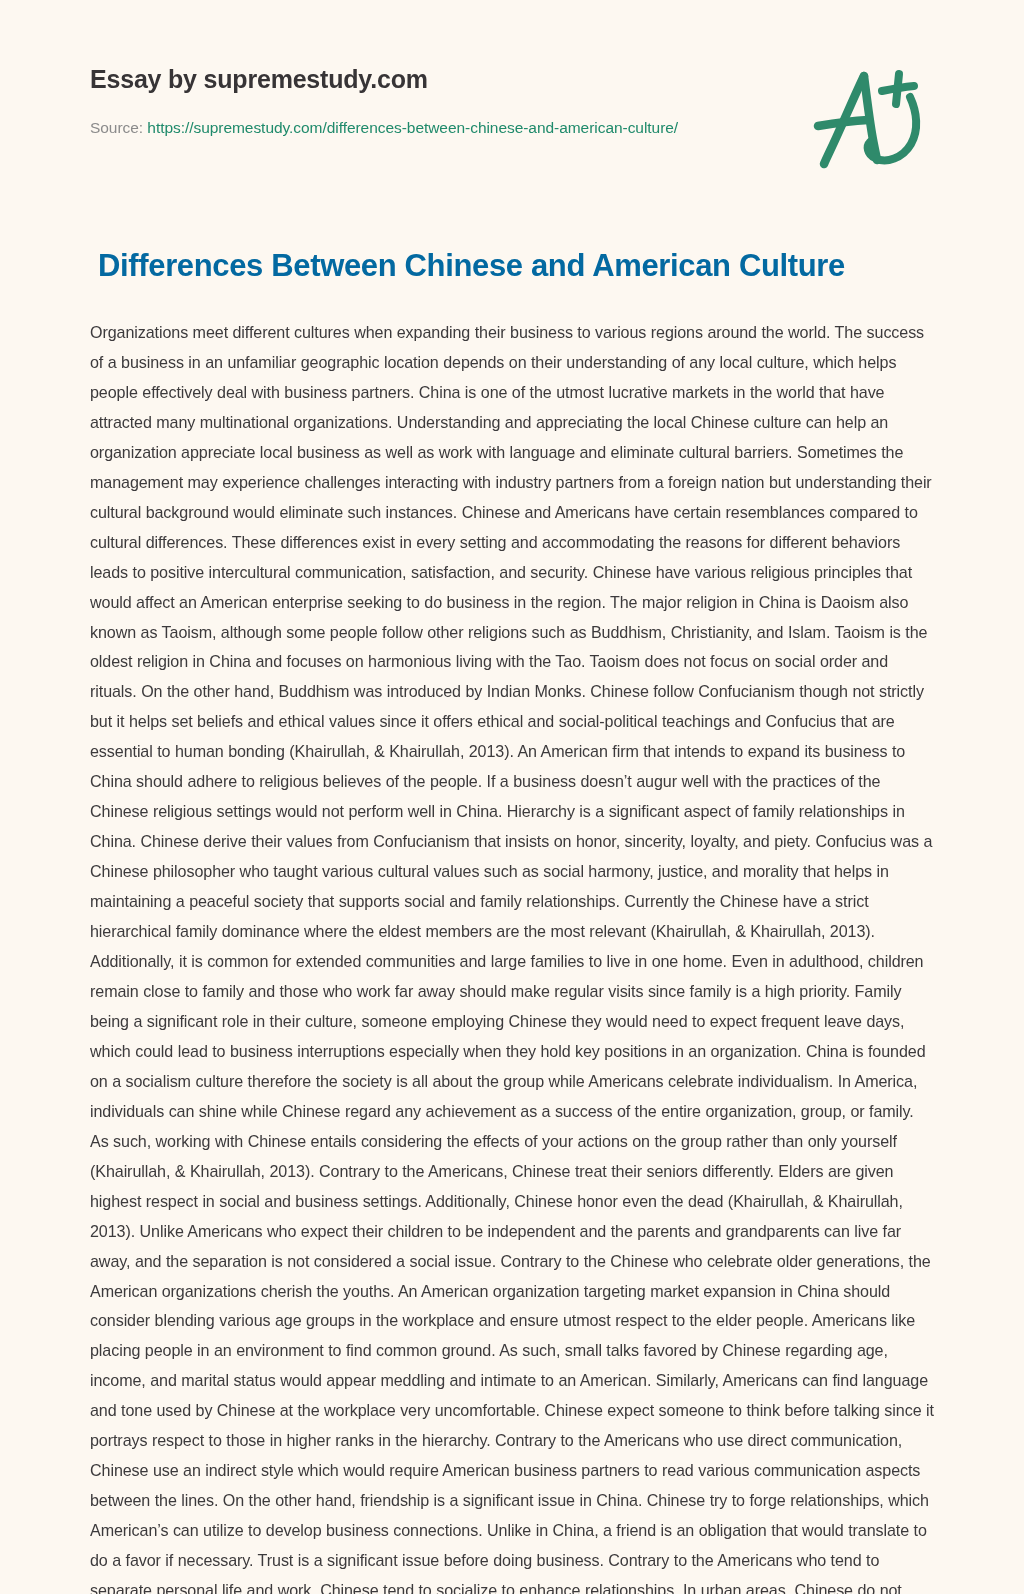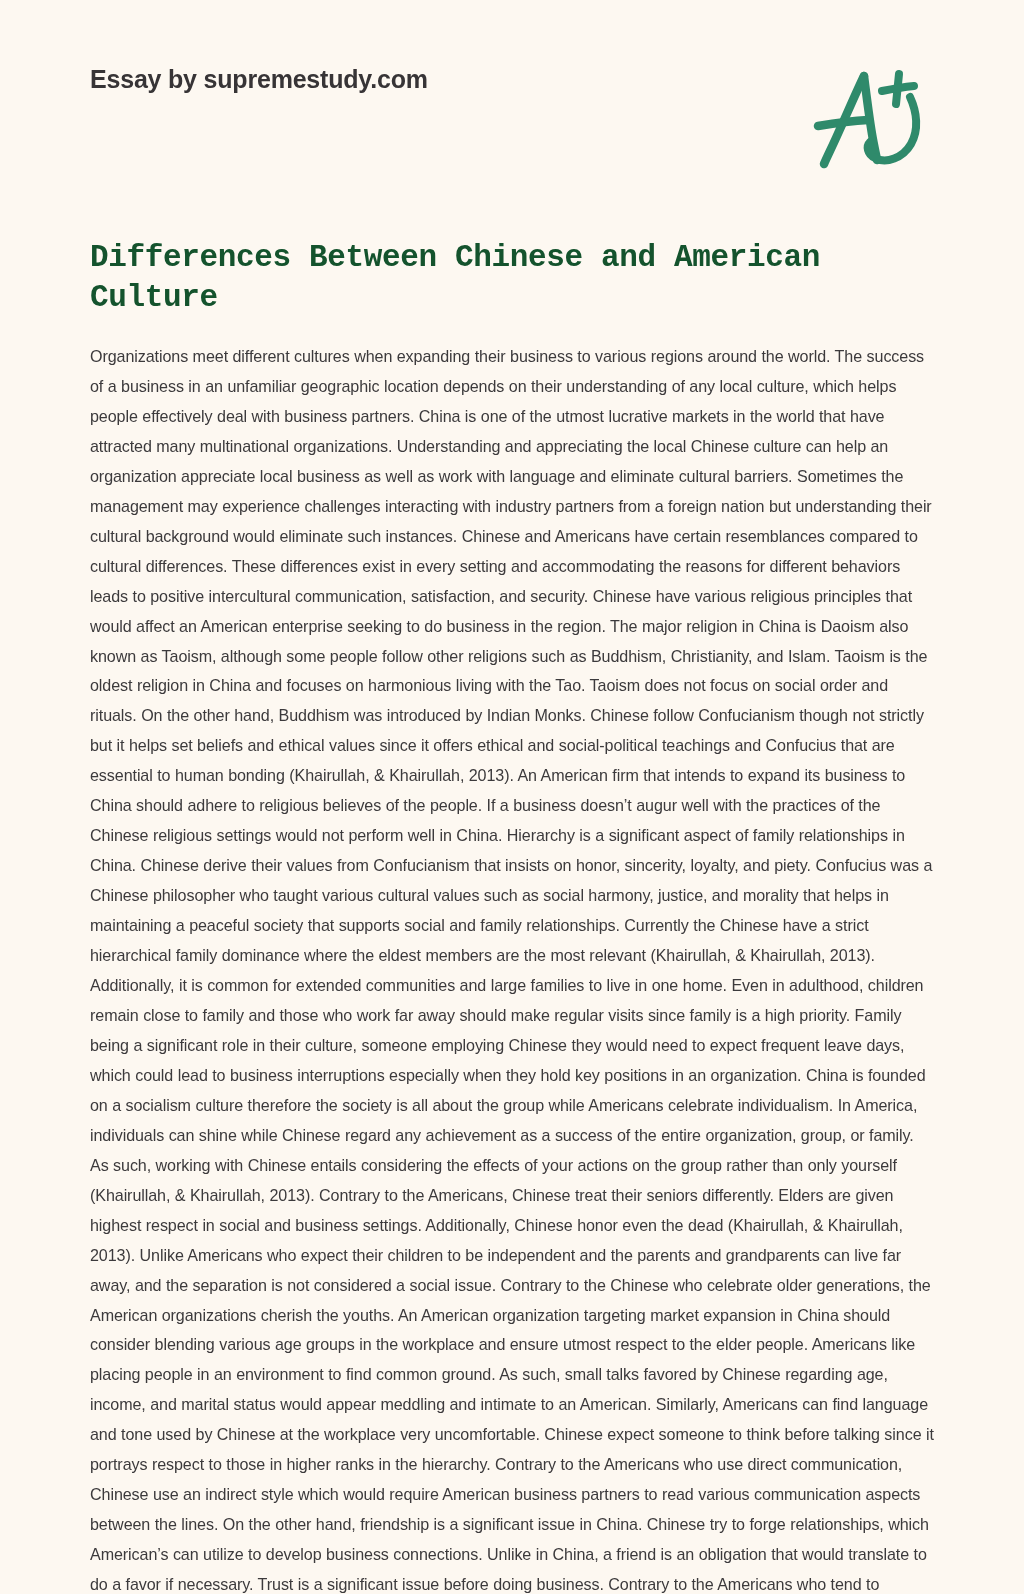--- a/index.html
+++ b/index.html
@@ -77,27 +77,26 @@
 
   
   .article {
     position: absolute;
     left: 90px;
     top: 238px;
     width: 844px;
   }
 
   .article-title {
-    margin: 0;
+    margin: 8px;
     font-size: 31px;
     font-weight: bold;
-    color: #14532d;
+    color: #0369a1;
     letter-spacing: -0.35px;
     line-height: 40px;
-    font-family: Liberation Mono, monospace;
   }
 
   .article-body {
     margin: 0;
     padding-top: 24px;
     font-size: 16.1px;
     line-height: 29.95px;
     color: #3c3a3c;
     text-align: left;
     letter-spacing: -0.09px;
@@ -106,20 +105,24 @@
 </style>
 </head>
 <body>
 
 <div class="page">
 
   <div class="header">
 
     <div class="brand-line">Essay by supremestudy.com</div>
 
+    <div class="source-line">
+      <span class="source-label">Source:</span>
+      <a class="source-url" href="#">https://supremestudy.com/differences-between-chinese-and-american-culture/</a>
+    </div>
 
     <div class="logo">
       <svg viewBox="0 0 124 112" xmlns="http://www.w3.org/2000/svg" fill="none" stroke="#2f8a6b" stroke-linecap="round" stroke-linejoin="round">
 
         <path d="M58 12 C52 24 40 52 30 74 C25 85 21 93 18 100" stroke-width="8.5"></path>
 
         <path d="M58 12 C60 28 63 52 66 70 C68 82 70 90 71 96" stroke-width="8.5"></path>
 
         <path d="M12 62 C24 60 42 57 62 56" stroke-width="8.5"></path>
 

